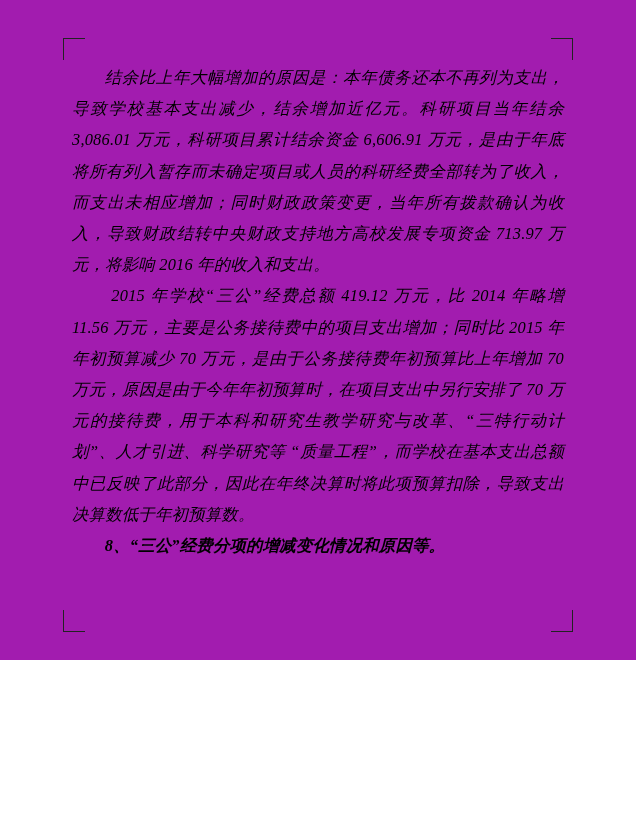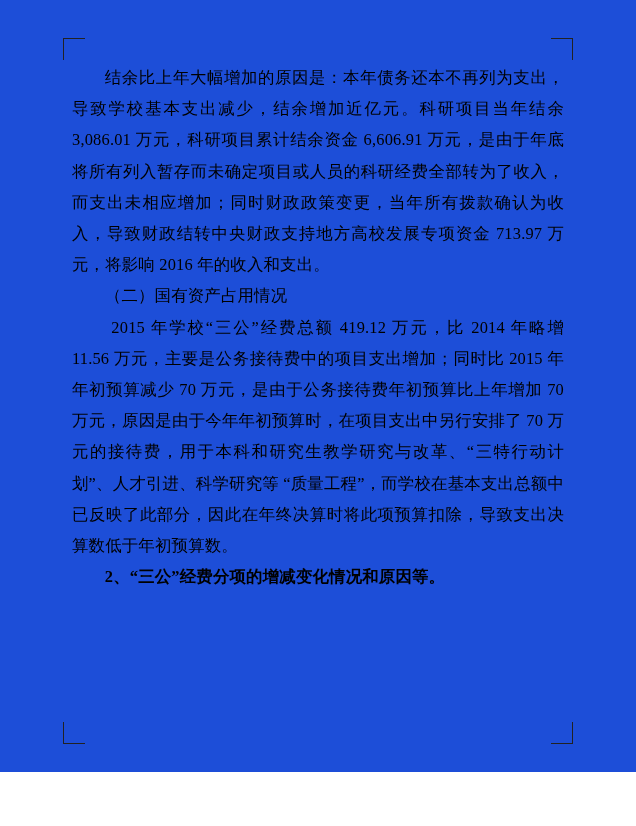--- a/index.html
+++ b/index.html
@@ -7,23 +7,24 @@
     padding: 0;
     background: #ffffff;
   }
   body {
     font-family: "Liberation Serif", "DejaVu Serif", serif;
     color: #000000;
   }
   .page {
     position: relative;
     width: 636px;
-    height: 772px;
-    background: #1d4ed8;
+    height: 660px;
+    background: #a21caf;
     overflow: hidden;
+    font-style: italic;
   }
   
   .mark {
     position: absolute;
     width: 22px;
     height: 22px;
     box-sizing: border-box;
   }
   .mark.tl { left: 63px;  top: 38px;  border-left: 1px solid #222; border-top: 1px solid #222; }
   .mark.tr { right: 63px; top: 38px;  border-right: 1px solid #222; border-top: 1px solid #222; }
@@ -53,18 +54,17 @@
 
 <div class="page">
 
   <div class="mark tl"></div>
   <div class="mark tr"></div>
   <div class="mark bl"></div>
   <div class="mark br"></div>
 
   <div class="content">
     <p class="indent2">结余比上年大幅增加的原因是：本年债务还本不再列为支出，导致学校基本支出减少，结余增加近亿元。科研项目当年结余 3,086.01 万元，科研项目累计结余资金 6,606.91 万元，是由于年底将所有列入暂存而未确定项目或人员的科研经费全部转为了收入，而支出未相应增加；同时财政政策变更，当年所有拨款确认为收入，导致财政结转中央财政支持地方高校发展专项资金 713.97 万元，将影响 2016 年的收入和支出。</p>
-    <p class="indent2">（二）国有资产占用情况</p>
     <p class="indent3">2015 年学校“三公”经费总额 419.12 万元，比 2014 年略增 11.56 万元，主要是公务接待费中的项目支出增加；同时比 2015 年年初预算减少 70 万元，是由于公务接待费年初预算比上年增加 70 万元，原因是由于今年年初预算时，在项目支出中另行安排了 70 万元的接待费，用于本科和研究生教学研究与改革、“三特行动计划”、人才引进、科学研究等  “质量工程”，而学校在基本支出总额中已反映了此部分，因此在年终决算时将此项预算扣除，导致支出决算数低于年初预算数。</p>
-    <p class="indent2 bold">2、“三公”经费分项的增减变化情况和原因等。</p>
+    <p class="indent2 bold">8、“三公”经费分项的增减变化情况和原因等。</p>
   </div>
 
 </div>
 
 </body></html>

